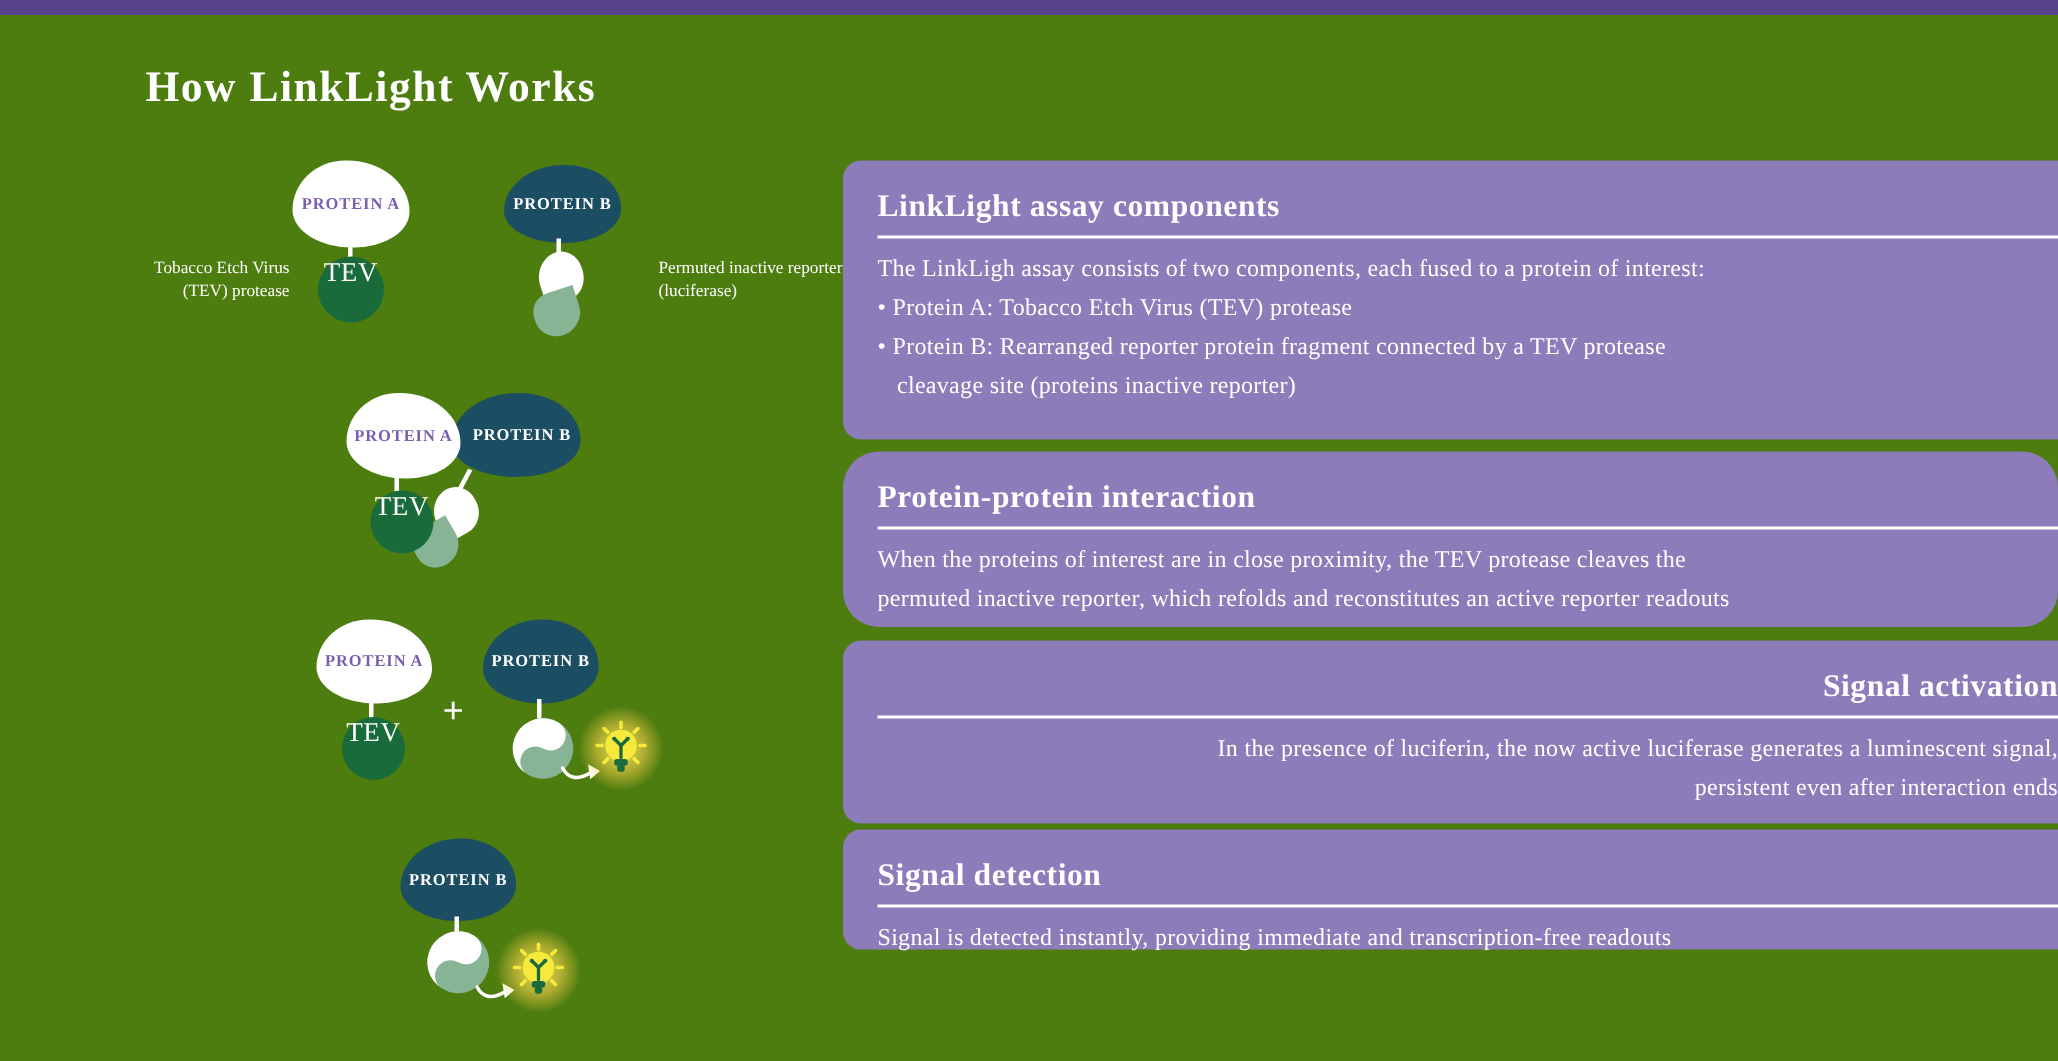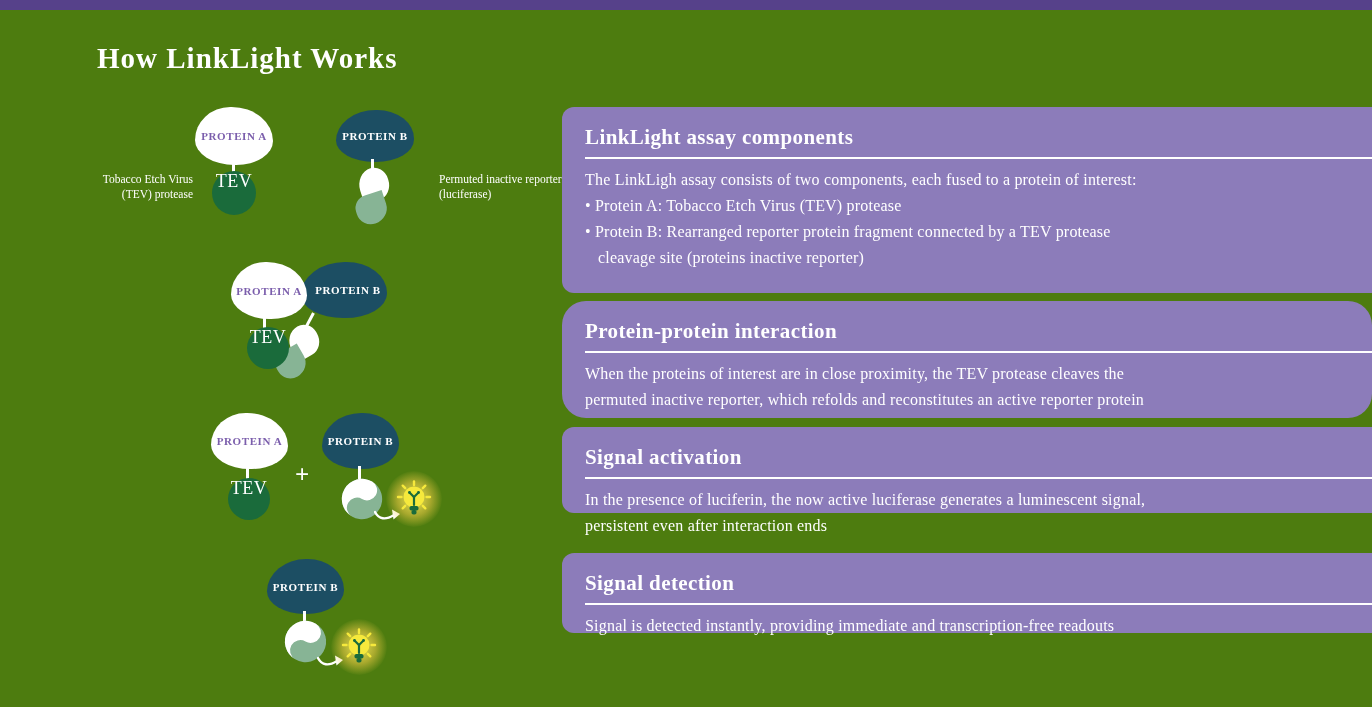--- a/index.html
+++ b/index.html
@@ -186,25 +186,25 @@
       <div class="panel-line">• Protein B: Rearranged reporter protein fragment connected by a TEV protease</div>
       <div class="panel-line cont">cleavage site (proteins inactive reporter)</div>
     </div>
   </div>
 
   <div class="panel" style="top:301px;height:117px;border-radius:24px;">
     <div class="panel-heading">Protein-protein interaction</div>
     <div class="panel-rule"></div>
     <div class="panel-body">
       <div class="panel-line">When the proteins of interest are in close proximity, the TEV protease cleaves the</div>
-      <div class="panel-line">permuted inactive reporter, which refolds and reconstitutes an active reporter protein</div>
-    </div>
-  </div>
-
-  <div class="panel" style="top:427px;height:86px;">
+      <div class="panel-line">permuted inactive reporter, which refolds and reconstitutes an active reporter readouts</div>
+    </div>
+  </div>
+
+  <div class="panel" style="top:427px;height:122px;text-align:right;">
     <div class="panel-heading">Signal activation</div>
     <div class="panel-rule"></div>
     <div class="panel-body">
       <div class="panel-line">In the presence of luciferin, the now active luciferase generates a luminescent signal,</div>
       <div class="panel-line">persistent even after interaction ends</div>
     </div>
   </div>
 
   <div class="panel" style="top:553px;height:80px;">
     <div class="panel-heading">Signal detection</div>

